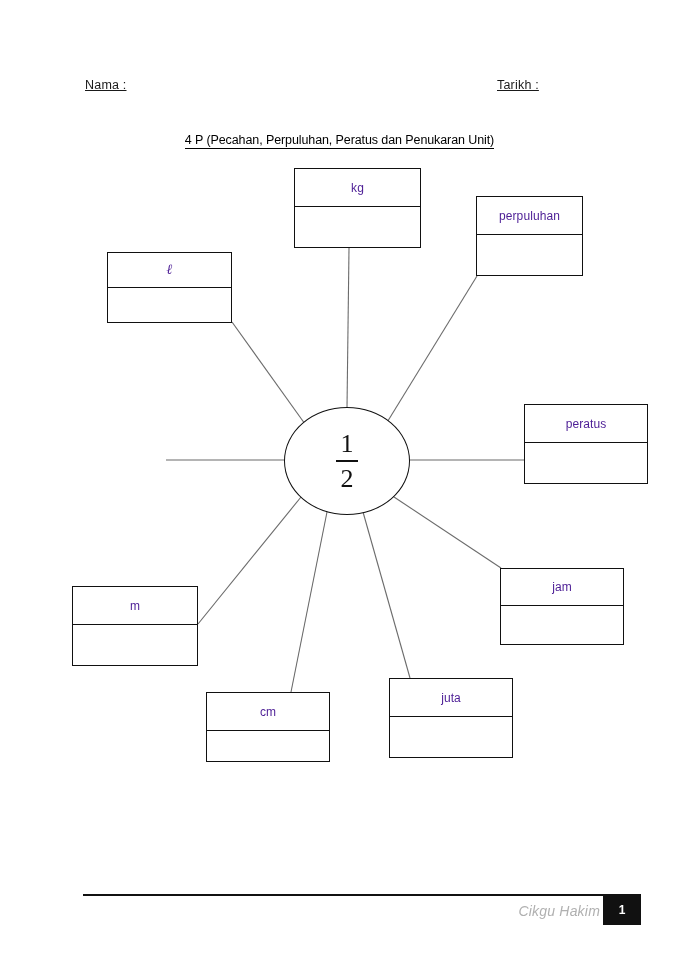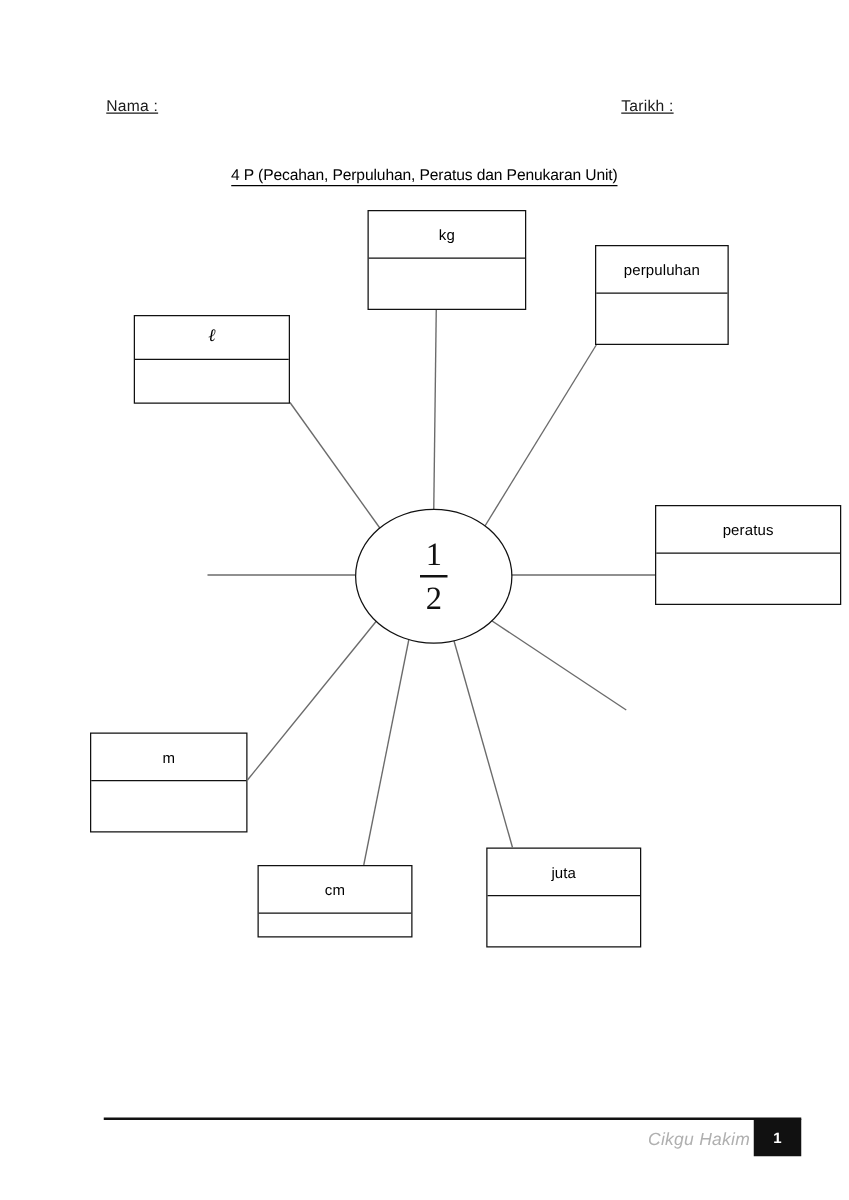--- a/index.html
+++ b/index.html
@@ -79,21 +79,21 @@
     background: #ffffff;
   }
   .node-box .label-cell {
     box-sizing: border-box;
     width: 100%;
     display: flex;
     align-items: center;
     justify-content: center;
     border-bottom: 1.4px solid #111111;
     font-size: 12px;
-    color: #000000;
+    color: #4c1d95;
     letter-spacing: 0.1px;
   }
   .node-box .answer-cell {
     box-sizing: border-box;
     width: 100%;
   }
   .node-box .label-cell.script-l {
     font-family: "Liberation Serif", serif;
     font-style: italic;
     font-size: 14px;
@@ -222,38 +222,42 @@
     <div class="node-box" style="left:476px; top:196px; width:107px; height:80px;">
       <div class="label-cell" style="height:38px;">perpuluhan</div>
       <div class="answer-cell" style="height:40px;"></div>
     </div>
 
     <div class="node-box" style="left:107px; top:252px; width:125px; height:71px;">
       <div class="label-cell script-l" style="height:35px;">ℓ</div>
       <div class="answer-cell" style="height:34px;"></div>
     </div>
 
-    <div class="node-box" style="left:524px; top:404px; width:149px; height:80px;">
+    <div class="node-box" style="left:524px; top:404px; width:124px; height:80px;">
       <div class="label-cell" style="height:38px;">peratus</div>
       <div class="answer-cell" style="height:40px;"></div>
     </div>
 
 
+    <div class="node-box" style="left:500px; top:568px; width:124px; height:77px;">
+      <div class="label-cell" style="height:37px;">jam</div>
+      <div class="answer-cell" style="height:38px;"></div>
+    </div>
 
     <div class="node-box" style="left:72px; top:586px; width:126px; height:80px;">
       <div class="label-cell" style="height:38px;">m</div>
       <div class="answer-cell" style="height:40px;"></div>
     </div>
 
     <div class="node-box" style="left:389px; top:678px; width:124px; height:80px;">
       <div class="label-cell" style="height:38px;">juta</div>
       <div class="answer-cell" style="height:40px;"></div>
     </div>
 
-    <div class="node-box" style="left:206px; top:692px; width:124px; height:58px;">
+    <div class="node-box" style="left:206px; top:692px; width:124px; height:70px;">
       <div class="label-cell" style="height:38px;">cm</div>
       <div class="answer-cell" style="height:40px;"></div>
     </div>
 
   </div>
 
   <div class="footer-rule"></div>
   <div class="footer-credit">Cikgu Hakim</div>
   <div class="page-number-box">
     <span>1</span>

